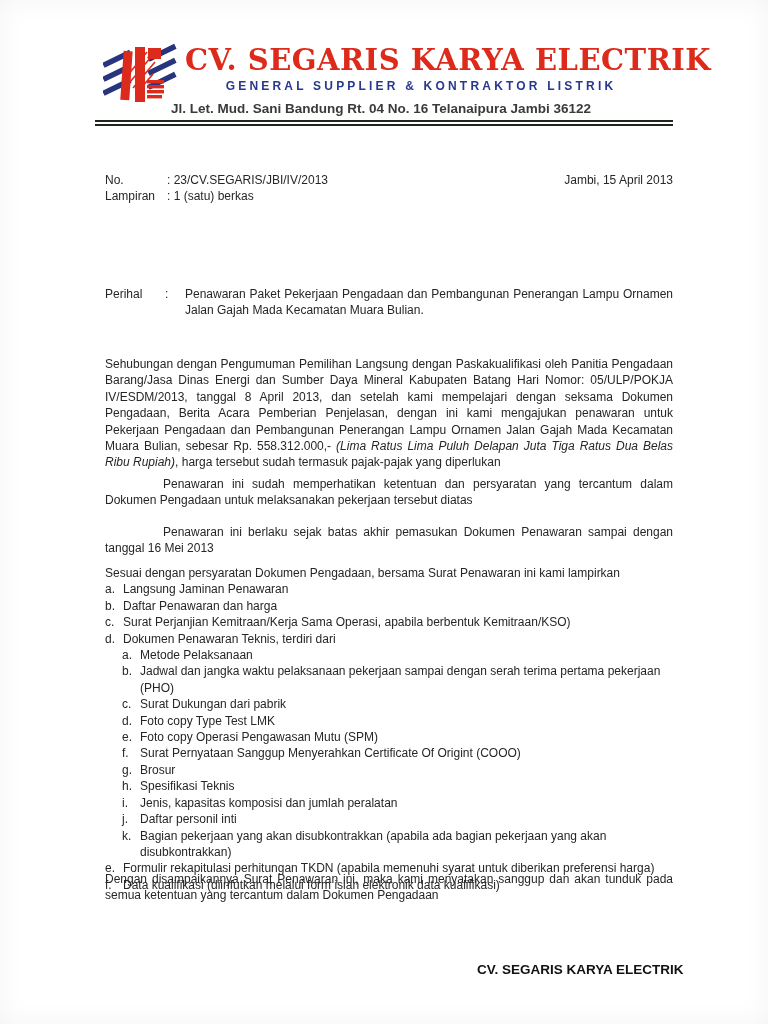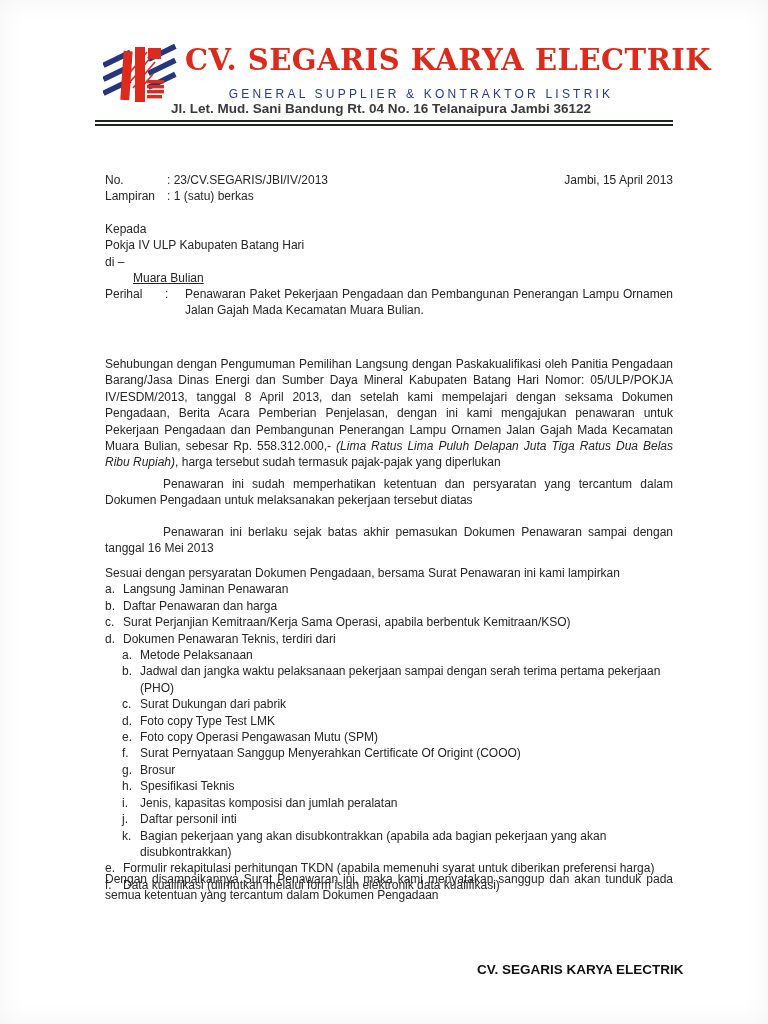--- a/index.html
+++ b/index.html
@@ -12,21 +12,21 @@
   }
   
   .logo { position:absolute; left:103px; top:42px; width:74px; height:70px; }
   .lh-block { position:absolute; left:185px; top:44px; width:472px; text-align:center; }
   .company-name {
     font-family:"DejaVu Serif","Liberation Serif",serif;
     font-weight:bold; font-size:29px; line-height:32px; letter-spacing:0.5px;
     color:#dd2a1b; white-space:nowrap;
   }
   .tagline {
-    margin-top:11px; font-weight:normal; font-size:12px; letter-spacing:3.2px;
+    margin-top:3px; font-weight:bold; font-size:12px; letter-spacing:3.2px;
     color:#27388f; white-space:nowrap;
   }
   .lh-address {
     position:absolute; left:105px; top:101px; width:552px; text-align:center;
     font-weight:bold; font-size:13.5px; color:#3a3a3a; white-space:nowrap;
   }
   .lh-rule {
     position:absolute; left:95px; top:120px; width:578px; height:0;
     border-top:6px double #20261f;
   }
@@ -108,26 +108,20 @@
       <span class="meta-label">No.</span>
       <span>: 23/CV.SEGARIS/JBI/IV/2013</span>
       <span class="meta-date">Jambi, 15 April 2013</span>
     </div>
     <div class="meta-row">
       <span class="meta-label">Lampiran</span>
       <span>: 1 (satu) berkas</span>
     </div>
   </div>
 
-  <div class="recipient txt">
-    <div>Kepada</div>
-    <div>Pokja IV ULP Kabupaten Batang Hari</div>
-    <div>di –</div>
-    <div class="city">Muara Bulian</div>
-  </div>
 
   <div class="perihal txt">
     <span class="lab">Perihal</span>
     <span class="col">:</span>
     <span class="ptext just">Penawaran Paket Pekerjaan Pengadaan dan Pembangunan Penerangan Lampu Ornamen Jalan Gajah Mada Kecamatan Muara Bulian.</span>
   </div>
 
   <div class="para p1 txt just"><span>Sehubungan dengan Pengumuman Pemilihan Langsung dengan Paskakualifikasi oleh Panitia Pengadaan Barang/Jasa Dinas Energi dan Sumber Daya Mineral Kabupaten Batang Hari Nomor: 05/ULP/POKJA IV/ESDM/2013, tanggal 8 April 2013, dan setelah kami mempelajari dengan seksama Dokumen Pengadaan, Berita Acara Pemberian Penjelasan, dengan ini kami mengajukan penawaran untuk Pekerjaan Pengadaan dan Pembangunan Penerangan Lampu Ornamen Jalan Gajah Mada Kecamatan Muara Bulian, sebesar Rp. 558.312.000,- </span><span class="it">(Lima Ratus Lima Puluh Delapan Juta Tiga Ratus Dua Belas Ribu Rupiah)</span><span>, harga tersebut sudah termasuk pajak-pajak yang diperlukan</span></div>
 
   <div class="para p2 txt just">Penawaran ini sudah memperhatikan ketentuan dan persyaratan yang tercantum dalam Dokumen Pengadaan untuk melaksanakan pekerjaan tersebut diatas</div>

